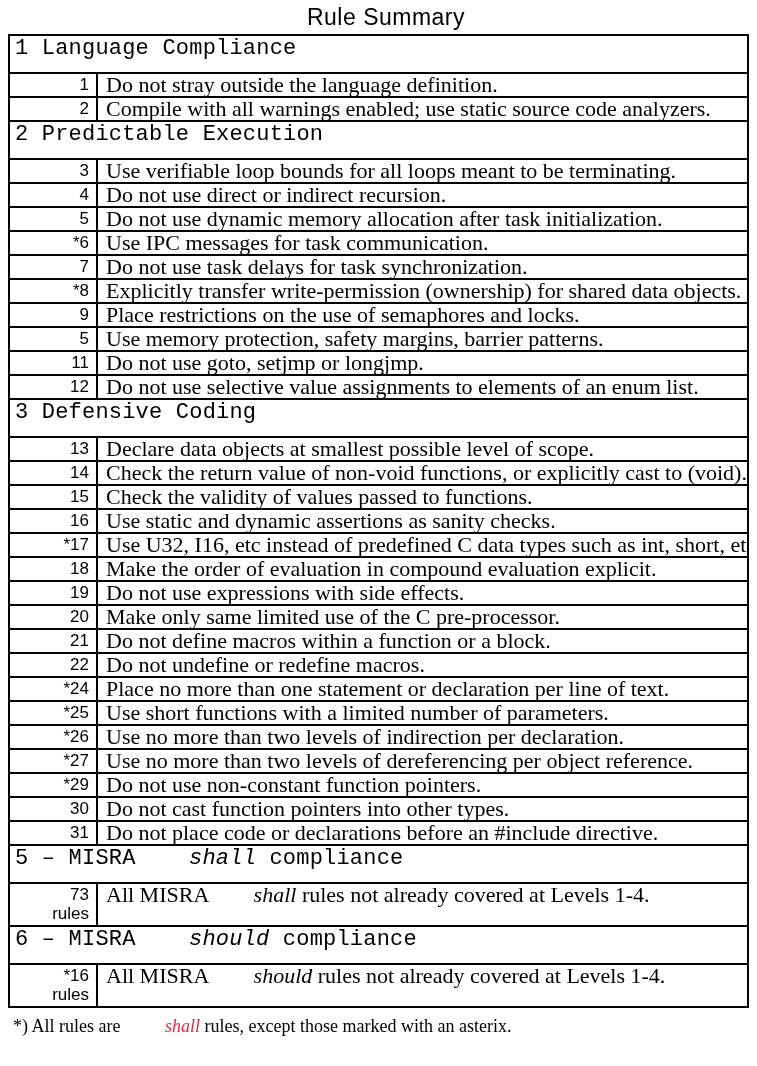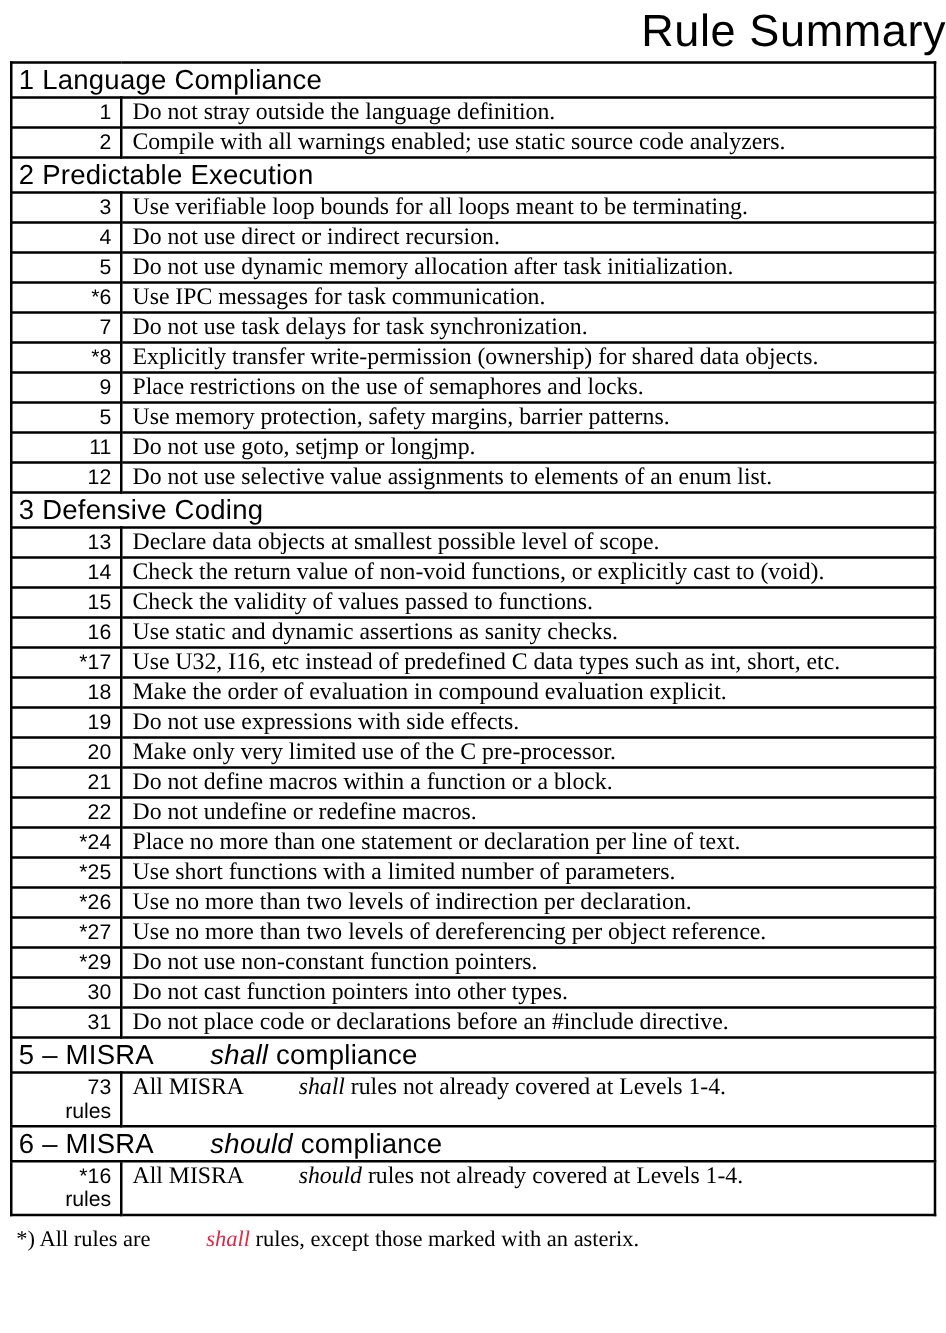--- a/index.html
+++ b/index.html
@@ -10,55 +10,55 @@
   }
   body {
     width: 757px;
     height: 1066px;
     position: relative;
     font-family: "Liberation Sans", sans-serif;
     overflow: hidden;
   }
   .page-title {
     margin: 4px 0 3px 15px;
-    text-align: right;
-    font-size: 36px;
+    text-align: center;
+    font-size: 23px;
     font-weight: 400;
     letter-spacing: 0.5px;
     font-family: "Liberation Sans", sans-serif;
   }
   table.rule-table {
     border-collapse: collapse;
     table-layout: fixed;
     width: 741px;
     margin-left: 8px;
   }
   table.rule-table td {
     border: 2px solid #000000;
     vertical-align: top;
     overflow: hidden;
     white-space: nowrap;
   }
   tr.section-row td {
-    font-family: Liberation Sans, sans-serif;
+    font-family: Liberation Mono, monospace;
     font-size: 22px;
     line-height: 23px;
-    padding: 1px 4px 2px 5px;
+    padding: 1px 4px 12px 5px;
     letter-spacing: 0.2px;
   }
   td.num-cell {
     text-align: right;
     font-family: "Liberation Sans", sans-serif;
     font-size: 17px;
     line-height: 19px;
     padding: 1px 7px 2px 0;
   }
   td.text-cell {
     font-family: "Liberation Serif", serif;
-    font-size: 19px;
+    font-size: 22px;
     line-height: 19px;
     padding: 1px 4px 2px 8px;
   }
   .it { font-style: italic; margin-left: 40px; }
   .footnote {
     margin: 8px 0 0 13px;
     font-family: "Liberation Serif", serif;
     font-size: 18px;
     line-height: 21px;
     white-space: nowrap;
@@ -195,21 +195,21 @@
       <tr class="rule-row">
         <td class="num-cell">
           <div>19</div>
         </td>
         <td class="text-cell"><span>Do not use expressions with side effects.</span></td>
       </tr>
       <tr class="rule-row">
         <td class="num-cell">
           <div>20</div>
         </td>
-        <td class="text-cell"><span>Make only very limited use of the C pre-processor.</span></td>
+        <td class="text-cell"><span>Make only same limited use of the C pre-processor.</span></td>
       </tr>
       <tr class="rule-row">
         <td class="num-cell">
           <div>21</div>
         </td>
         <td class="text-cell"><span>Do not define macros within a function or a block.</span></td>
       </tr>
       <tr class="rule-row">
         <td class="num-cell">
           <div>22</div>

